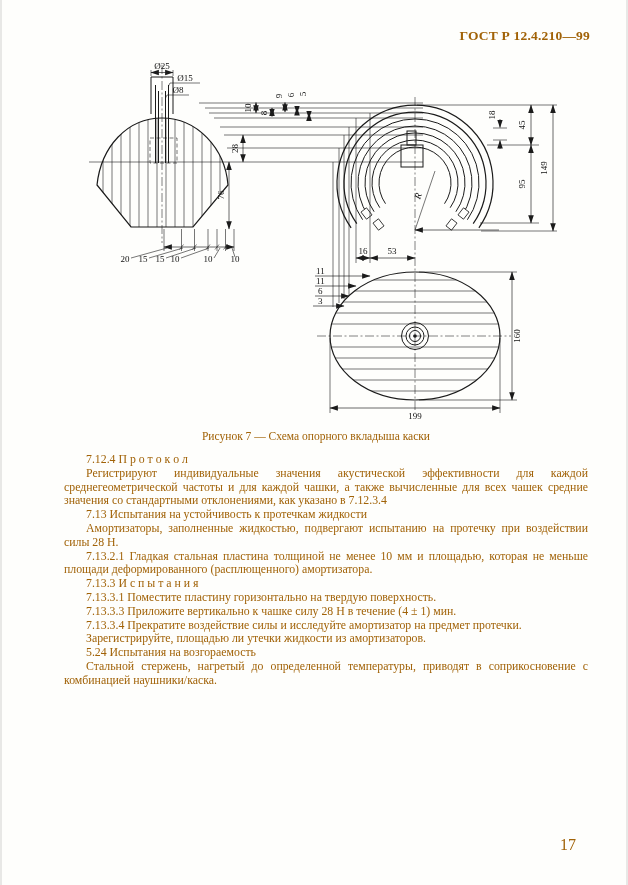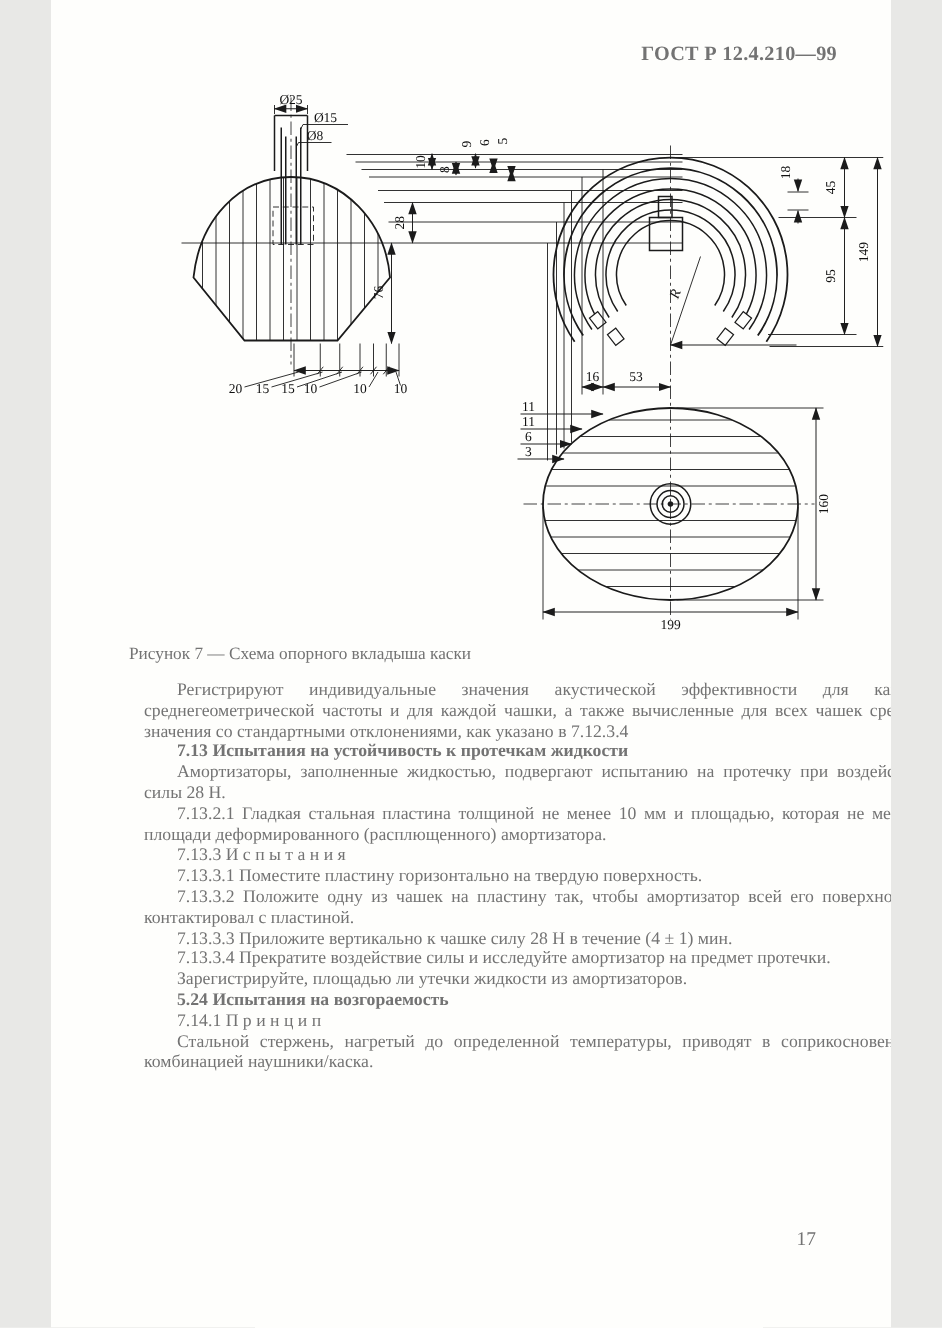--- a/index.html
+++ b/index.html
@@ -1,25 +1,25 @@
 <!DOCTYPE html>
 <html><head>
 <meta charset="utf-8">
 <style>
   html,body{margin:0;padding:0;background:#e8e8e6;}
-  .page{position:relative;width:560px;height:885px;background:#fefefc;margin:0 auto;
-        font-family:"Liberation Serif", serif;color:#737373;overflow:hidden;}
+  .page{position:relative;width:624px;height:885px;background:#fefefc;margin:0 auto;
+        font-family:"Liberation Serif", serif;color:#a16207;overflow:hidden;}
   .header{position:absolute;top:28px;right:36px;font-weight:bold;font-size:13.5px;letter-spacing:.2px;}
   .figure-wrap{position:absolute;left:85px;top:55px;width:470px;height:372px;}
   .figure-wrap svg{width:470px;height:372px;display:block;}
-  .caption{position:absolute;top:430px;left:52px;width:524px;text-align:left;font-size:11.5px;}
+  .caption{position:absolute;top:430px;left:52px;width:524px;text-align:center;font-size:11.5px;}
   .body-text{position:absolute;top:453px;left:62px;width:524px;font-size:11.8px;line-height:13.8px;text-align:justify;}
   .para{margin:0;text-indent:22px;}
-  .para.bold{font-weight:bold;}
-  .page-number{position:absolute;top:818px;right:50px;font-size:13px;}
+  .para.bold{font-weight:normal;}
+  .page-number{position:absolute;top:836px;right:50px;font-size:16px;}
   
   .s{stroke:#1b1b1b;fill:none;stroke-width:1.2;}
   .m{stroke:#1b1b1b;fill:none;stroke-width:1;}
   .t{stroke:#1b1b1b;fill:none;stroke-width:.6;}
   .dim{stroke:#1b1b1b;fill:none;stroke-width:.65;}
   .dd{stroke:#1b1b1b;fill:none;stroke-width:.55;stroke-dasharray:9 2.5 2 2.5;}
   .dash{stroke-dasharray:4 2.5;}
   .lbl{font-family:"Liberation Serif",serif;font-size:9px;fill:#111;}
   .lblI{font-family:"Liberation Serif",serif;font-size:9.5px;font-style:italic;fill:#111;}
 </style>
@@ -223,30 +223,29 @@
           <line class="t" x1="413" y1="283" x2="413" y2="358"></line>
         <line class="dim" x1="243" y1="353" x2="413" y2="353" marker-start="url(#arr)" marker-end="url(#arr)"></line>
         <text class="lbl" x="328" y="364" text-anchor="middle">199</text>
       </g>
     </svg>
   </div>
 
   <div class="caption">Рисунок 7 — Схема опорного вкладыша каски</div>
 
   <div class="body-text">
+    <p class="para">7.12.4 П р о т о к о л</p>
     <p class="para">Регистрируют индивидуальные значения акустической эффективности для каждой среднегеометрической частоты и для каждой чашки, а также вычисленные для всех чашек средние значения со стандартными отклонениями, как указано в 7.12.3.4</p>
     <p class="para bold">7.13 Испытания на устойчивость к протечкам жидкости</p>
     <p class="para">Амортизаторы, заполненные жидкостью,  подвергают испытанию на протечку при воздействии силы 28 Н.</p>
     <p class="para">7.13.2.1 Гладкая стальная пластина толщиной не менее 10 мм и площадью, которая не меньше площади деформированного (расплющенного) амортизатора.</p>
     <p class="para">7.13.3 И с п ы т а н и я</p>
     <p class="para">7.13.3.1 Поместите пластину горизонтально на твердую поверхность.</p>
-    <p class="para">7.13.3.2 Положите одну из чашек на пластину так, чтобы амортизатор всей его поверхностью контактировал с пластиной.</p>
     <p class="para">7.13.3.3 Приложите вертикально к чашке силу 28 Н в течение (4 ± 1) мин.</p>
     <p class="para">7.13.3.4 Прекратите воздействие силы и исследуйте амортизатор на предмет протечки.</p>
     <p class="para">Зарегистрируйте, площадью ли утечки жидкости из амортизаторов.</p>
     <p class="para bold">5.24 Испытания на возгораемость</p>
-    <p class="para">7.14.1 П р и н ц и п</p>
     <p class="para">Стальной стержень, нагретый до определенной температуры, приводят в соприкосновение с комбинацией наушники/каска.</p>
   </div>
 
   <div class="page-number">17</div>
 
 </div>
 
 </body></html>

